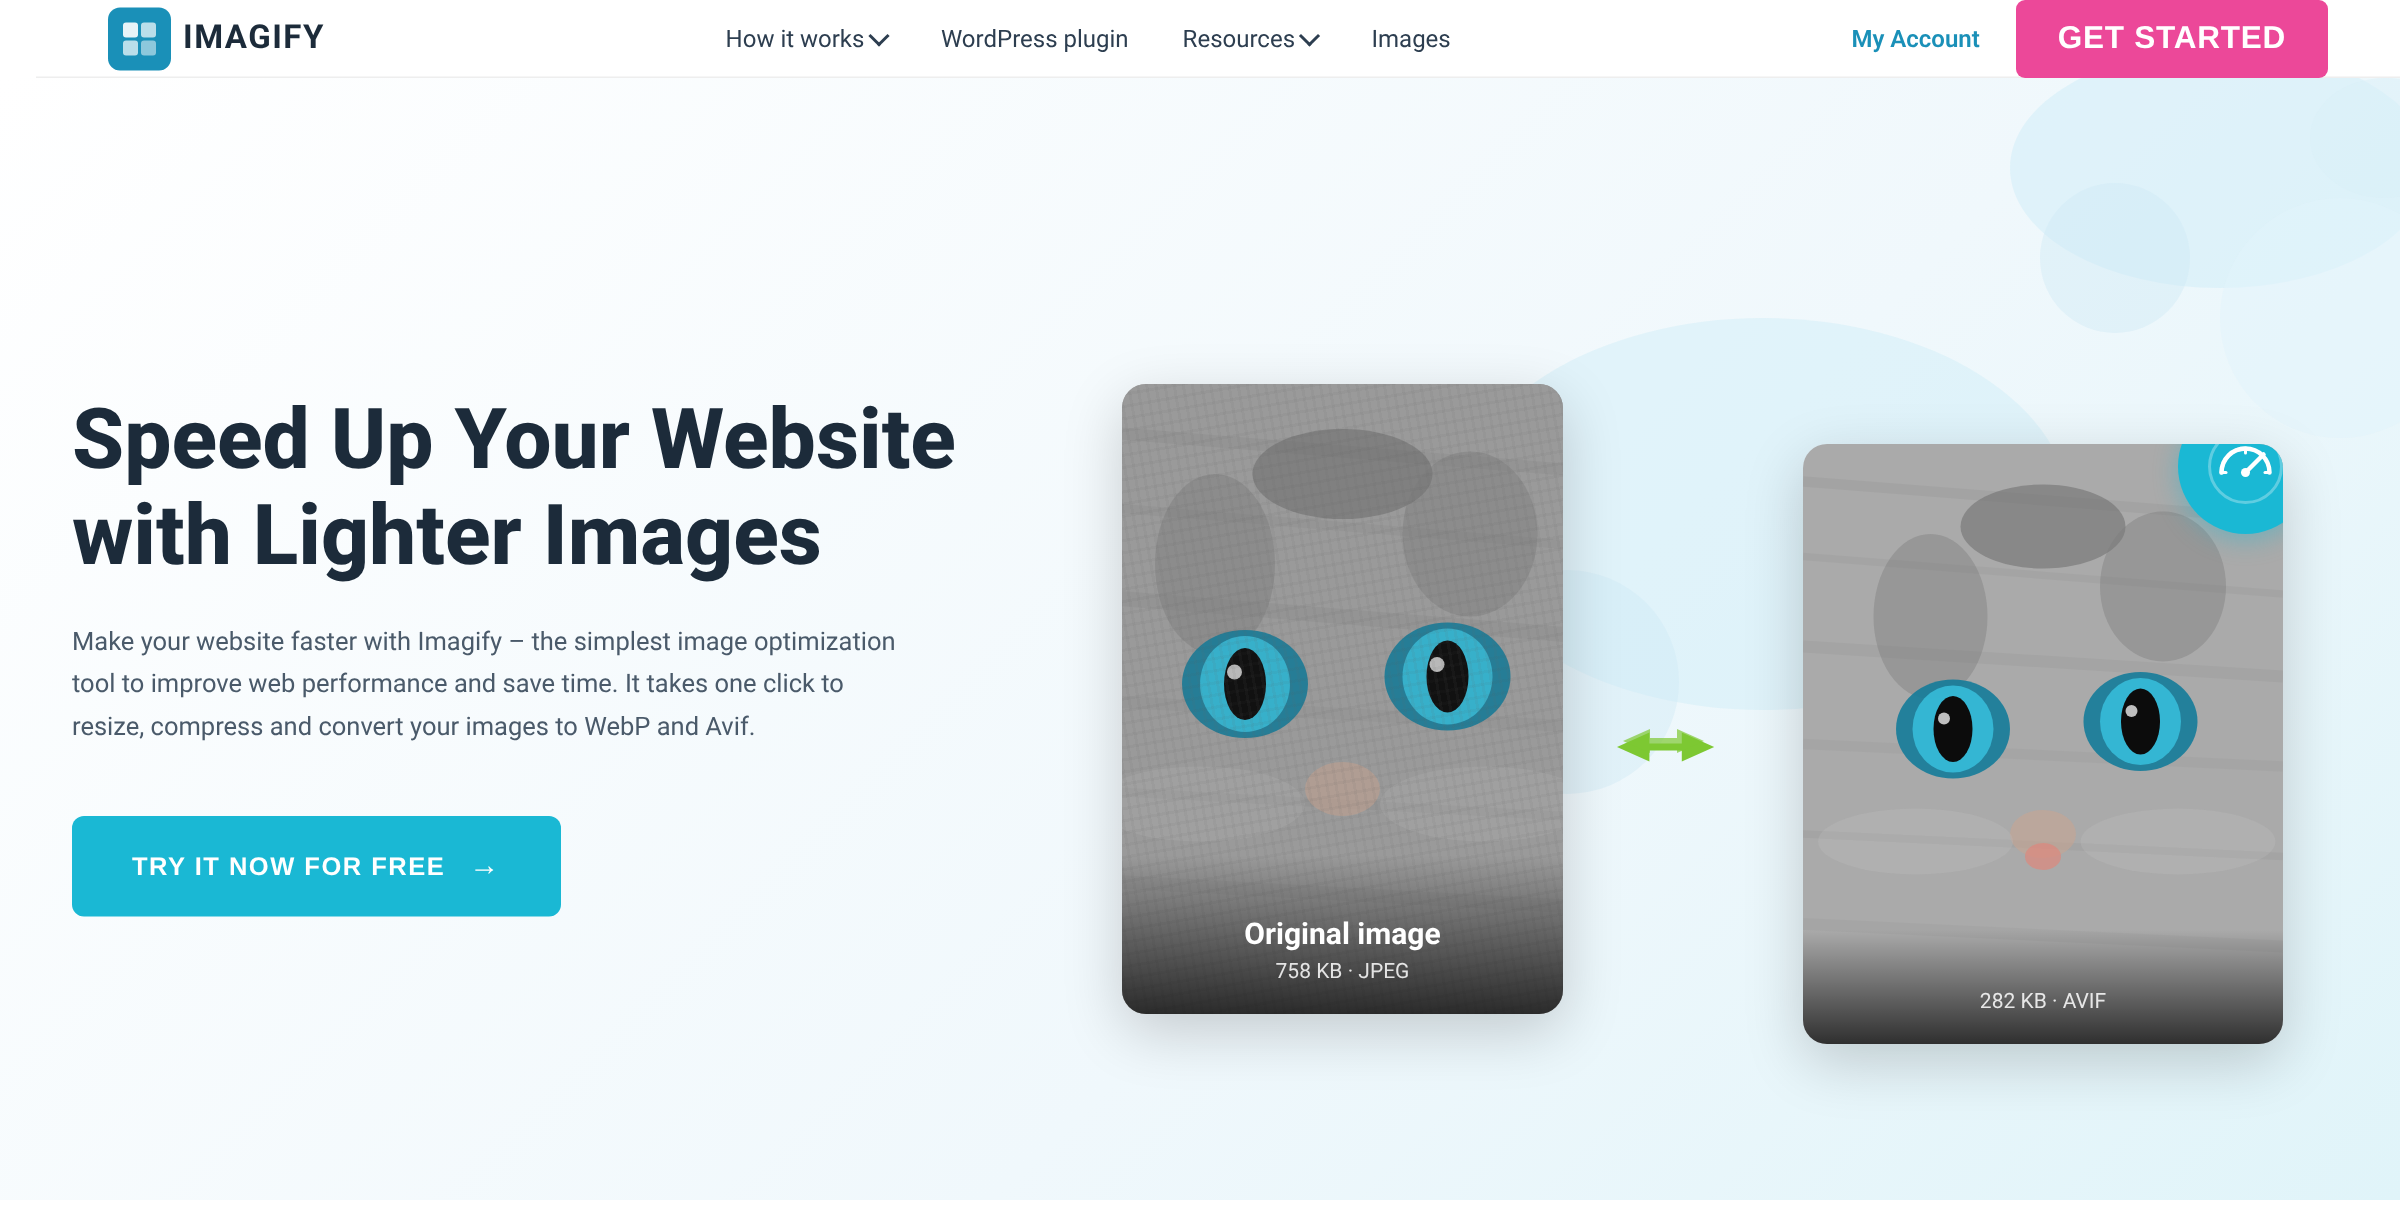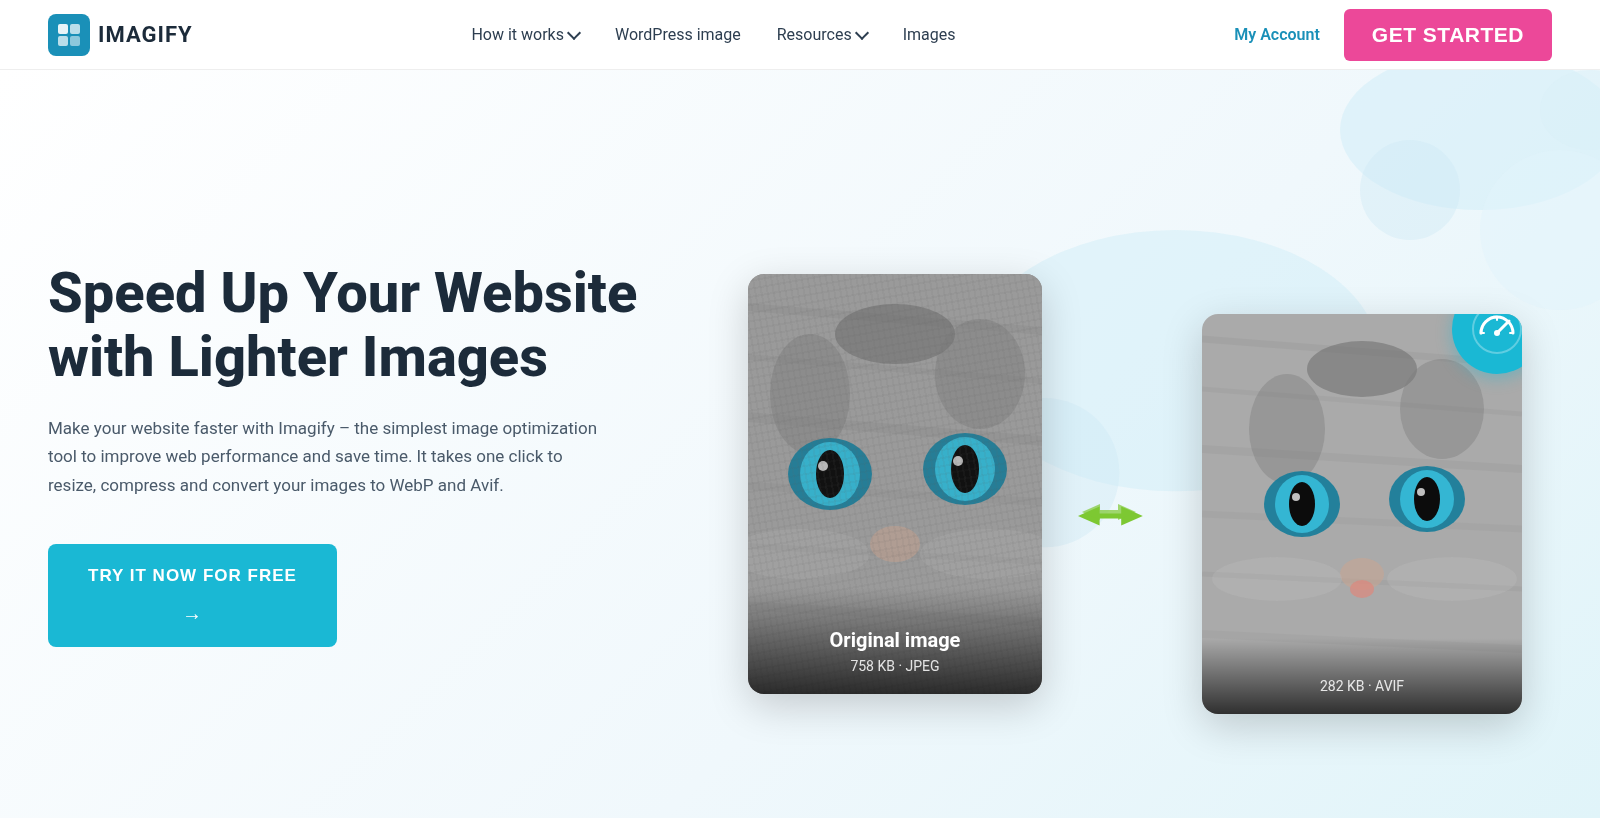--- a/index.html
+++ b/index.html
@@ -1,22 +1,22 @@
 <!DOCTYPE html>
 <html><head>
   <meta charset="utf-8">
   <style>
     * { margin: 0; padding: 0; box-sizing: border-box; }
     body { font-family: -apple-system, BlinkMacSystemFont, 'Segoe UI', Roboto, sans-serif; background: #fff; overflow-x: hidden; }
 
     
     nav {
       display: flex; align-items: center; justify-content: space-between;
-      padding: 0 48px; height: 70px; border-bottom: 1px solid #eee;
-      background: #fff; position: relative; z-index: 10;
+      padding: 0 48px; height: 52px; border-bottom: 1px solid #eee;
+      background: #fff; position: relative; z-index: 10; margin-left: 24px;
     }
     .nav-logo { display: flex; align-items: center; gap: 8px; text-decoration: none; }
     .logo-icon {
       width: 42px; height: 42px; background: #1a90b8;
       border-radius: 8px; display: flex; align-items: center; justify-content: center;
     }
     .logo-icon svg { width: 26px; height: 26px; }
     .logo-text { font-size: 22px; font-weight: 700; color: #1c2b3a; letter-spacing: 1px; }
     .nav-links { display: flex; align-items: center; gap: 36px; }
     .nav-link {
@@ -48,21 +48,21 @@
       margin-bottom: 24px;
     }
     .hero-desc {
       font-size: 17px; color: #4a5a6a; line-height: 1.7; margin-bottom: 44px;
       max-width: 560px;
     }
     .try-btn {
       display: inline-flex; align-items: center; gap: 16px;
       background: #1ab8d4; color: #fff; border: none; border-radius: 8px;
       padding: 22px 40px; font-size: 17px; font-weight: 700; cursor: pointer;
-      letter-spacing: 1px; text-transform: uppercase; flex-direction: column;
+      letter-spacing: 1px; text-transform: uppercase;
     }
     .try-arrow { font-size: 20px; }
 
     
     .hero-right {
       flex: 1; display: flex; align-items: flex-end; justify-content: flex-end;
       position: relative; min-height: 560px; padding-right: 20px;
     }
 
     .img-card {
@@ -158,21 +158,21 @@
     </div>
     <span class="logo-text">IMAGIFY</span>
   </a>
 
   <div class="nav-links">
     <a class="nav-link" href="#">
       <span>How it works</span>
       <div class="chevron-down"></div>
     </a>
     <a class="nav-link" href="#">
-      <span>WordPress image</span>
+      <span>WordPress plugin</span>
     </a>
     <a class="nav-link" href="#">
       <span>Resources</span>
       <div class="chevron-down"></div>
     </a>
     <a class="nav-link" href="#">
       <span>Images</span>
     </a>
   </div>
 

